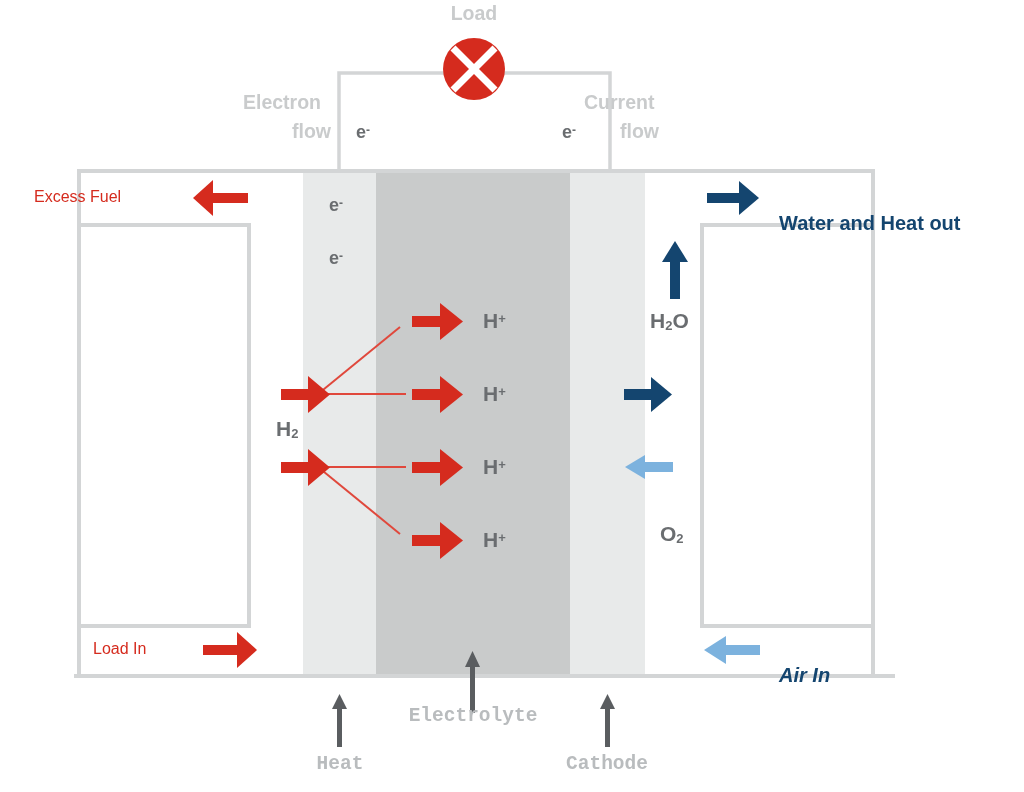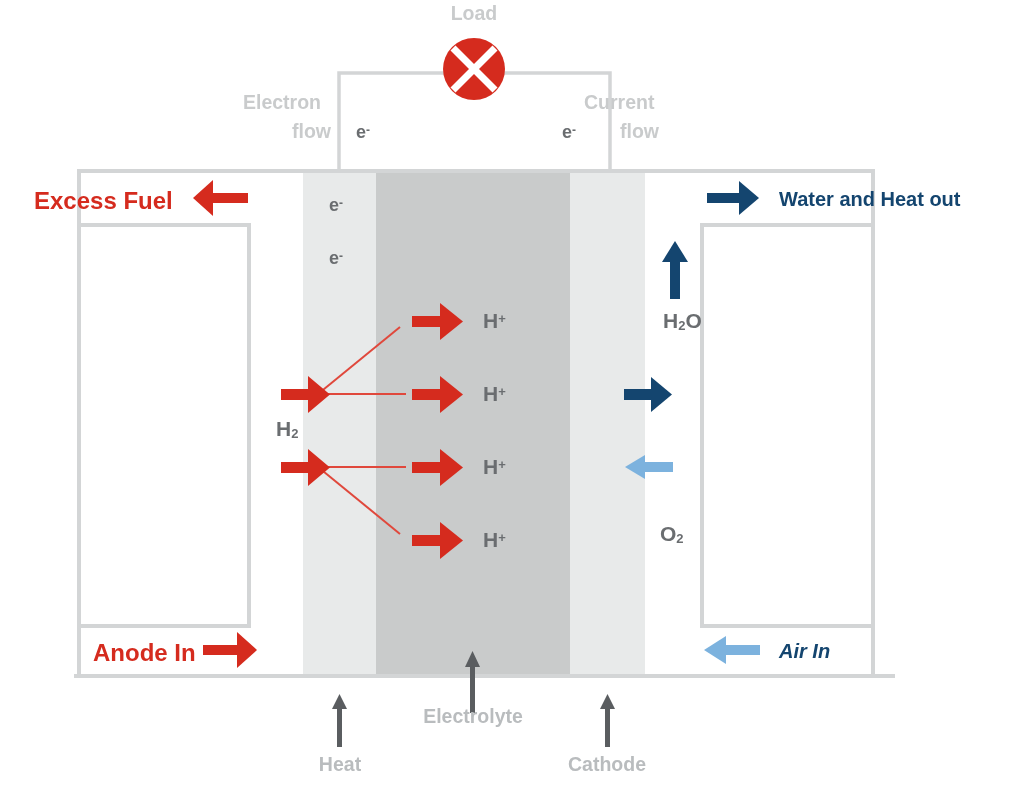--- a/index.html
+++ b/index.html
@@ -31,20 +31,21 @@
   }
   .gray-label {
     color: #c9cbcc;
     font-weight: bold;
     font-size: 19.5px;
   }
   .gray-label-dark {
     color: #b9bcbe;
     font-weight: bold;
     font-size: 19.5px;
+    font-family: Liberation Mono, monospace;
   }
   .species {
     color: #6a6d70;
     font-weight: bold;
     font-size: 21px;
   }
   .species sub, .species sup {
     font-size: 13px;
     font-weight: bold;
   }
@@ -54,27 +55,28 @@
     color: #6a6d70;
     font-weight: bold;
     font-size: 18px;
   }
   .e-label sup {
     font-size: 12px;
     vertical-align: 0.35em;
   }
   .red-label {
     color: #d52b1e;
-    font-weight: bold;
-    font-size: 24px;
+    font-weight: normal;
+    font-size: 16px;
   }
   .navy-label {
     color: #14456f;
     font-weight: bold;
     font-size: 20px;
+    margin-top: 24px;
   }
   .ctr { transform: translateX(-50%); }
 </style>
 </head>
 <body>
 
 <div id="stage">
 
   <svg width="1024" height="792" viewBox="0 0 1024 792">
     <defs>
@@ -216,21 +218,21 @@
   <div class="lbl gray-label" style="left:620px; top:122px;">flow</div>
 
   <div class="lbl e-label" style="left:356px; top:123px;">
     <span>e</span><sup>-</sup>
   </div>
   <div class="lbl e-label" style="left:562px; top:123px;">
     <span>e</span><sup>-</sup>
   </div>
 
   <div class="lbl red-label" style="left:34px; top:189px;">Excess Fuel</div>
-  <div class="lbl red-label" style="left:93px; top:641px;">Anode In</div>
+  <div class="lbl red-label" style="left:93px; top:641px;">Load In</div>
 
   <div class="lbl navy-label" style="left:779px; top:189px;">Water and Heat out</div>
   <div class="lbl navy-label" style="left:779px; top:641px;font-style:italic;">Air In</div>
 
   <div class="lbl e-label" style="left:329px; top:196px;">
     <span>e</span><sup>-</sup>
   </div>
   <div class="lbl e-label" style="left:329px; top:249px;">
     <span>e</span><sup>-</sup>
   </div>
@@ -245,21 +247,21 @@
   <div class="lbl species" style="left:483px; top:383px;">
     <span>H</span><sup>+</sup>
   </div>
   <div class="lbl species" style="left:483px; top:456px;">
     <span>H</span><sup>+</sup>
   </div>
   <div class="lbl species" style="left:483px; top:529px;">
     <span>H</span><sup>+</sup>
   </div>
 
-  <div class="lbl species" style="left:650px; top:310px;margin-left:13px;">
+  <div class="lbl species" style="left:650px; top:310px;">
     <span>H</span><sub>2</sub><span>O</span>
   </div>
   <div class="lbl species" style="left:660px; top:523px;">
     <span>O</span><sub>2</sub>
   </div>
 
   <div class="lbl gray-label-dark ctr" style="left:340px; top:755px;">Heat</div>
   <div class="lbl gray-label-dark ctr" style="left:473px; top:707px;">Electrolyte</div>
   <div class="lbl gray-label-dark ctr" style="left:607px; top:755px;text-align:center;">Cathode</div>
 

